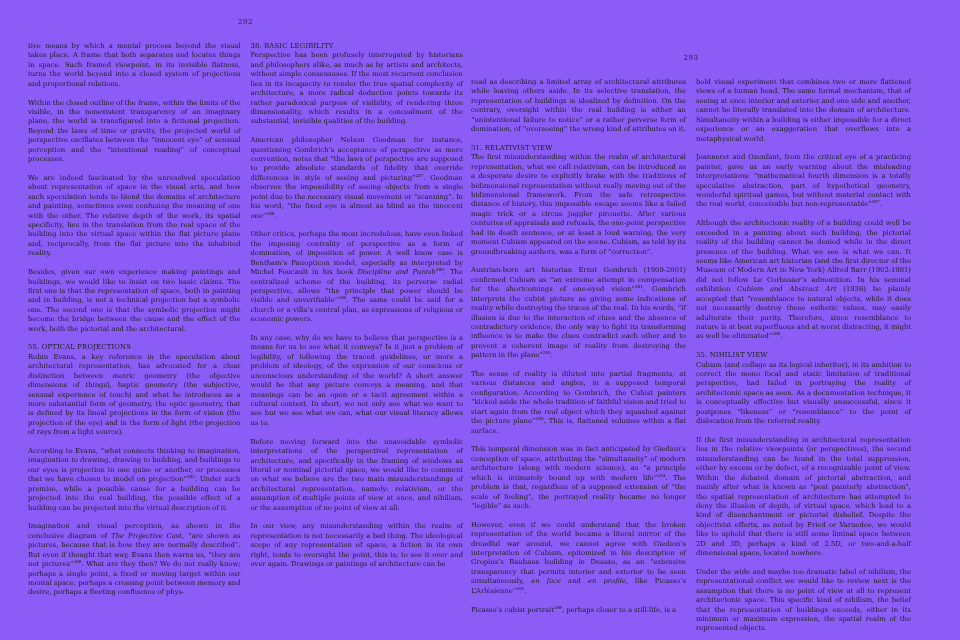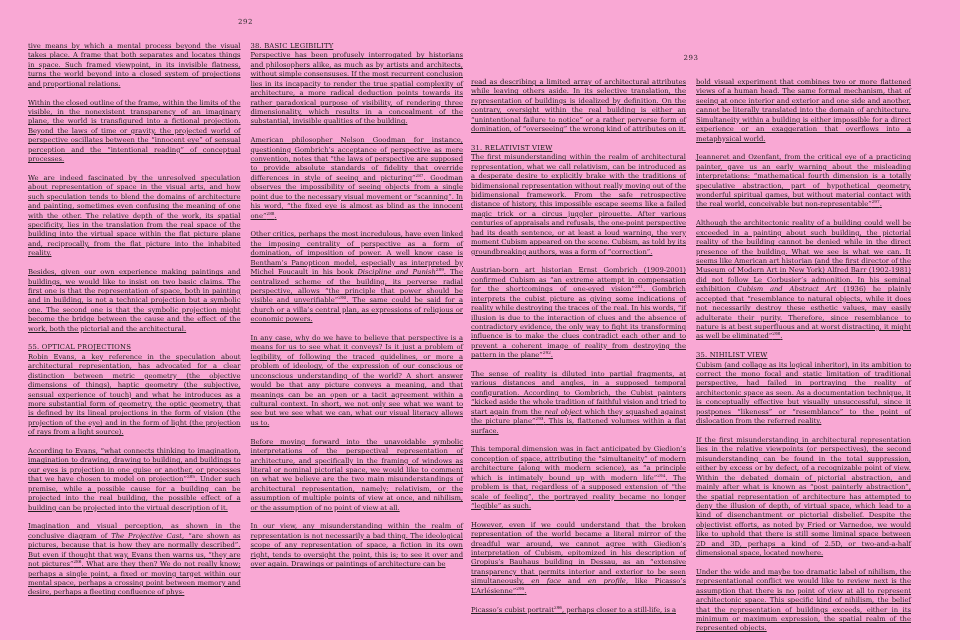--- a/index.html
+++ b/index.html
@@ -7,21 +7,21 @@
     padding: 0;
     background: #ffffff;
     width: 960px;
     height: 640px;
     overflow: hidden;
   }
   .spread {
     position: relative;
     width: 960px;
     height: 640px;
-    background: #f9a8d4;
+    background: #8b5cf6;
     font-family: "DejaVu Serif", "Liberation Serif", serif;
     color: #1e1e1e;
   }
   .page {
     position: absolute;
     top: 18px;
   }
   .page-left  { left: 28px;  width: 435px; }
   .page-right { left: 471px; width: 440px; margin-top: 36px; }
   .pagenum {
@@ -32,21 +32,20 @@
     color: #2a2a2a;
     margin-bottom: 16px;
   }
   .cols {
     display: flex;
     gap: 10px;
   }
   .col {
     flex: 1 1 0;
     min-width: 0;
-    text-decoration: underline;
   }
   .para, .heading {
     font-size: 6.8px;
     line-height: 9.42px;
     margin: 0 0 9.42px 0;
     text-align: justify;
     text-justify: inter-word;
     hyphens: auto;
     -webkit-hyphens: auto;
     word-spacing: -0.1px;

